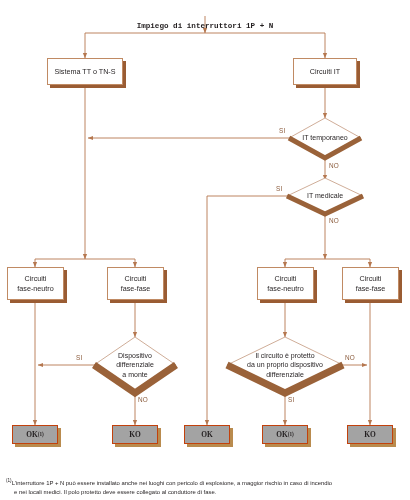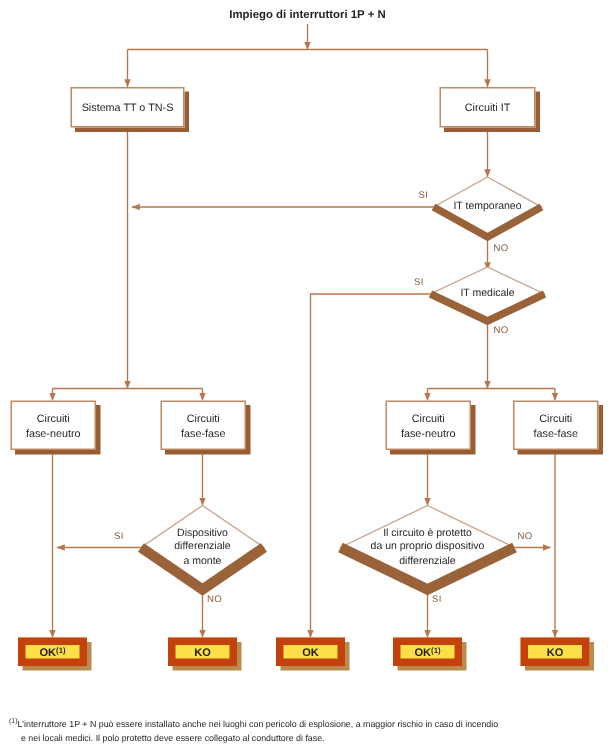--- a/index.html
+++ b/index.html
@@ -19,25 +19,26 @@
     background:#ffffff;
     border:1px solid #c08a63;
     box-shadow:3px 3px 0 0 #9a5c33;
     display:flex;align-items:center;justify-content:center;
     text-align:center;
     font-size:7.2px;
     line-height:1.35;
     color:#231f20;
   }
   .box.result{
-    background:#fde047;
-    border:5px solid #c2410c;
+    background:#a3a3a3;
+    border:1px solid #c2410c;
     box-shadow:3px 3px 0 0 #b98b4e;
     font-weight:bold;
     font-size:7.4px;
+    font-family:Liberation Serif, serif;
   }
   .box.result sup{font-size:5.2px;font-weight:bold;vertical-align:super;}
 
   
   .diamond{
     display:flex;align-items:center;justify-content:center;
     text-align:center;
   }
   .diamond .dlabel{
     position:relative;z-index:3;
@@ -134,21 +135,21 @@
     <path d="M287,196 L325,214 L363,196" fill="none" stroke="#9a6239" stroke-width="5" stroke-linejoin="miter"></path>
 
     <polygon points="135,337 176,365 135,393 94,365" fill="#ffffff" stroke="#c9a48c" stroke-width="0.9"></polygon>
     <path d="M94,365 L135,393 L176,365" fill="none" stroke="#9a6239" stroke-width="7" stroke-linejoin="miter"></path>
 
     <polygon points="285,337 343,365 285,393 227,365" fill="#ffffff" stroke="#c9a48c" stroke-width="0.9"></polygon>
     <path d="M227,365 L285,393 L343,365" fill="none" stroke="#9a6239" stroke-width="7" stroke-linejoin="miter"></path>
   </g>
 </svg>
 
-<div class="title" style="left:105px;top:5px;width:200px;">Impiego di interruttori 1P + N</div>
+<div class="title" style="left:105px;top:22px;width:200px;font-family:Liberation Mono, monospace;">Impiego di interruttori 1P + N</div>
 
 <div class="node box" style="left:47px;top:58px;width:76px;height:27px;">Sistema TT o TN-S</div>
 
 <div class="node box" style="left:293px;top:58px;width:64px;height:27px;">Circuiti IT</div>
 
 <div class="node diamond" style="left:289px;top:118px;width:72px;height:40px;">
   <div class="dlabel">IT temporaneo</div>
 </div>
 
 <div class="node diamond" style="left:287px;top:178px;width:76px;height:36px;">

